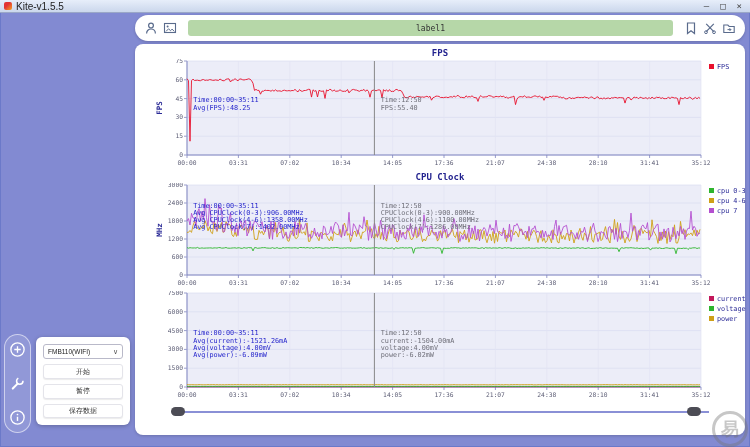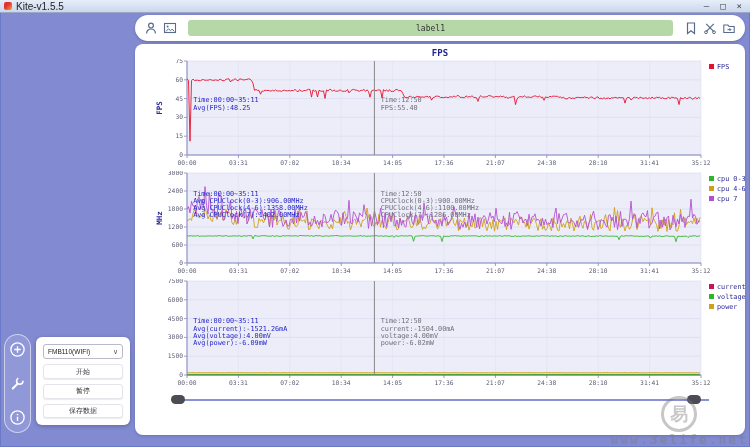--- a/index.html
+++ b/index.html
@@ -182,20 +182,21 @@
           <polyline points="32.0,19.7 33.5,21.7 35.0,82.2 36.5,21.7 38.0,20.1 39.5,21.5 41.0,21.3 42.5,21.2 44.0,21.6 45.5,21.7 47.0,20.8 48.5,20.5 50.0,21.4 51.5,21.1 53.0,21.3 54.5,20.6 56.0,20.8 57.5,21.3 59.0,21.3 60.5,20.9 62.0,21.2 63.5,21.4 65.0,20.0 66.5,21.0 68.0,21.8 69.5,21.6 71.0,20.3 72.5,19.9 74.0,19.9 75.5,23.0 77.0,21.1 78.5,21.0 80.0,19.7 81.5,20.8 83.0,21.9 84.5,20.0 86.0,20.0 87.5,20.7 89.0,21.0 90.5,20.6 92.0,20.4 93.5,19.8 95.0,20.2 96.5,21.5 98.0,24.3 99.5,31.4 101.0,30.4 102.5,31.4 104.0,31.4 105.5,35.2 107.0,32.1 108.5,32.2 110.0,31.1 111.5,31.5 113.0,31.4 114.5,31.6 116.0,32.2 117.5,31.2 119.0,32.2 120.5,30.8 122.0,32.1 123.5,31.9 125.0,31.9 126.5,32.4 128.0,31.5 129.5,31.2 131.0,31.8 132.5,31.8 134.0,31.6 135.5,31.9 137.0,31.5 138.5,31.6 140.0,30.4 141.5,31.8 143.0,32.9 144.5,30.6 146.0,32.0 147.5,32.3 149.0,31.5 150.5,31.5 152.0,31.0 153.5,30.3 155.0,30.5 156.5,38.1 158.0,30.8 159.5,32.2 161.0,31.6 162.5,38.0 164.0,31.3 165.5,32.0 167.0,32.4 168.5,31.8 170.0,39.4 171.5,30.9 173.0,32.0 174.5,30.4 176.0,30.5 177.5,32.3 179.0,30.8 180.5,32.2 182.0,32.2 183.5,31.9 185.0,30.8 186.5,31.8 188.0,32.4 189.5,32.2 191.0,32.3 192.5,30.5 194.0,33.9 195.5,32.0 197.0,30.8 198.5,30.4 200.0,31.0 201.5,31.1 203.0,31.8 204.5,32.3 206.0,31.3 207.5,31.4 209.0,30.4 210.5,32.4 212.0,30.8 213.5,32.5 215.0,38.2 216.5,31.9 218.0,31.2 219.5,31.1 221.0,31.8 222.5,31.2 224.0,30.8 225.5,31.4 227.0,38.7 228.5,30.6 230.0,32.2 231.5,30.8 233.0,32.5 234.5,30.6 236.0,32.5 237.5,32.3 239.0,32.4 240.5,30.6 242.0,30.4 243.5,31.7 245.0,31.3 246.5,32.1 248.0,34.8 249.5,38.2 251.0,38.7 252.5,38.8 254.0,37.8 255.5,37.0 257.0,38.6 258.5,38.1 260.0,38.7 261.5,37.4 263.0,37.7 264.5,37.7 266.0,38.2 267.5,37.9 269.0,38.3 270.5,37.7 272.0,37.2 273.5,38.3 275.0,37.3 276.5,41.2 278.0,38.7 279.5,38.1 281.0,37.1 282.5,37.2 284.0,37.4 285.5,38.5 287.0,38.4 288.5,38.7 290.0,38.3 291.5,38.2 293.0,38.7 294.5,38.0 296.0,37.7 297.5,38.2 299.0,36.9 300.5,38.1 302.0,36.6 303.5,36.6 305.0,38.4 306.5,38.3 308.0,38.6 309.5,38.8 311.0,36.8 312.5,38.1 314.0,37.6 315.5,37.9 317.0,36.8 318.5,38.1 320.0,38.7 321.5,38.7 323.0,42.4 324.5,37.8 326.0,36.6 327.5,38.2 329.0,38.0 330.5,37.8 332.0,37.8 333.5,36.6 335.0,36.8 336.5,37.2 338.0,38.2 339.5,38.0 341.0,37.4 342.5,37.6 344.0,37.9 345.5,37.0 347.0,37.9 348.5,37.0 350.0,38.7 351.5,38.1 353.0,39.3 354.5,38.5 356.0,38.2 357.5,37.8 359.0,37.1 360.5,45.6 362.0,40.1 363.5,38.2 365.0,37.7 366.5,37.7 368.0,38.1 369.5,36.7 371.0,38.4 372.5,38.1 374.0,38.0 375.5,38.5 377.0,38.1 378.5,37.3 380.0,36.8 381.5,37.4 383.0,38.1 384.5,36.9 386.0,38.6 387.5,38.0 389.0,41.3 390.5,37.9 392.0,38.5 393.5,38.4 395.0,37.3 396.5,37.9 398.0,37.0 399.5,37.3 401.0,37.3 402.5,37.3 404.0,38.4 405.5,38.0 407.0,39.1 408.5,38.1 410.0,39.8 411.5,39.9 413.0,39.6 414.5,38.0 416.0,39.8 417.5,39.0 419.0,39.5 420.5,38.9 422.0,38.4 423.5,38.3 425.0,38.7 426.5,38.4 428.0,38.7 429.5,37.9 431.0,38.5 432.5,38.6 434.0,39.5 435.5,38.0 437.0,38.0 438.5,39.2 440.0,39.8 441.5,38.1 443.0,37.9 444.5,39.8 446.0,39.1 447.5,39.9 449.0,38.8 450.5,39.8 452.0,39.2 453.5,39.0 455.0,39.9 456.5,38.7 458.0,39.1 459.5,38.4 461.0,38.5 462.5,39.1 464.0,38.6 465.5,38.6 467.0,38.8 468.5,38.9 470.0,44.1 471.5,39.3 473.0,38.4 474.5,38.7 476.0,41.0 477.5,39.8 479.0,38.0 480.5,38.7 482.0,38.3 483.5,39.8 485.0,38.2 486.5,38.6 488.0,39.4 489.5,39.2 491.0,38.6 492.5,40.0 494.0,38.4 495.5,39.9 497.0,38.0 498.5,39.3 500.0,39.3 501.5,38.2 503.0,38.6 504.5,38.3 506.0,39.5 507.5,38.7 509.0,39.7 510.5,39.6 512.0,39.5 513.5,37.9 515.0,39.8 516.5,38.1 518.0,38.5 519.5,39.0 521.0,38.8 522.5,39.5 524.0,45.6 525.5,38.6 527.0,39.7 528.5,39.6 530.0,38.4 531.5,39.5 533.0,39.3 534.5,38.2 536.0,38.9 537.5,40.3 539.0,39.4 540.5,38.4 542.0,39.8 543.5,38.4 545.0,39.3 " fill="none" stroke="#e8112d" stroke-width="0.9"></polyline>
           <line x1="219.40439999999998" y1="2" x2="219.40439999999998" y2="96" stroke="#888" stroke-width="1"></line>
           <text x="38.168" y="43.36" fill="#2323cb" class="ann"><tspan x="38.168" dy="0">Time:00:00~35:11</tspan><tspan x="38.168" dy="7.2">Avg(FPS):48.25</tspan></text>
           <text x="225.778" y="43.36" fill="#6e6e78" class="ann"><tspan x="225.778" dy="0">Time:12:50</tspan><tspan x="225.778" dy="7.2">FPS:55.40</tspan></text>
           <rect x="554" y="5" width="5" height="5" fill="#e8112d"></rect>
           <text x="562" y="10" class="leg" fill="#e8112d">FPS</text>
         </svg></div>
   </div>
 
   <div class="chart-block">
+    <div class="chart-title">CPU Clock</div>
     <div class="chart-host"><svg viewBox="0 0 596 108" width="596" height="108">
           <rect x="32" y="2" width="514" height="90" fill="#ecedf8"></rect>
           <line x1="32" y1="92" x2="546" y2="92" stroke="#dadcf0" stroke-width="0.7"></line>
           <line x1="29" y1="92" x2="32" y2="92" stroke="#7f84bf" stroke-width="0.8"></line>
           <text x="28" y="94" text-anchor="end" class="tick">0</text>
           <line x1="32" y1="74" x2="546" y2="74" stroke="#dadcf0" stroke-width="0.7"></line>
           <line x1="29" y1="74" x2="32" y2="74" stroke="#7f84bf" stroke-width="0.8"></line>
           <text x="28" y="76" text-anchor="end" class="tick">600</text>
           <line x1="32" y1="56" x2="546" y2="56" stroke="#dadcf0" stroke-width="0.7"></line>
           <line x1="29" y1="56" x2="32" y2="56" stroke="#7f84bf" stroke-width="0.8"></line>
@@ -365,14 +366,13 @@
   </div>
   <div class="btn">开始</div>
   <div class="btn">暂停</div>
   <div class="btn">保存数据</div>
 </div>
 
 <div class="watermark">
   <div class="wm-row">
     <span class="wm-circle">易</span>
   </div>
-  <div class="wm-url">www.3elife.net</div>
 </div>
 
 </body></html>

